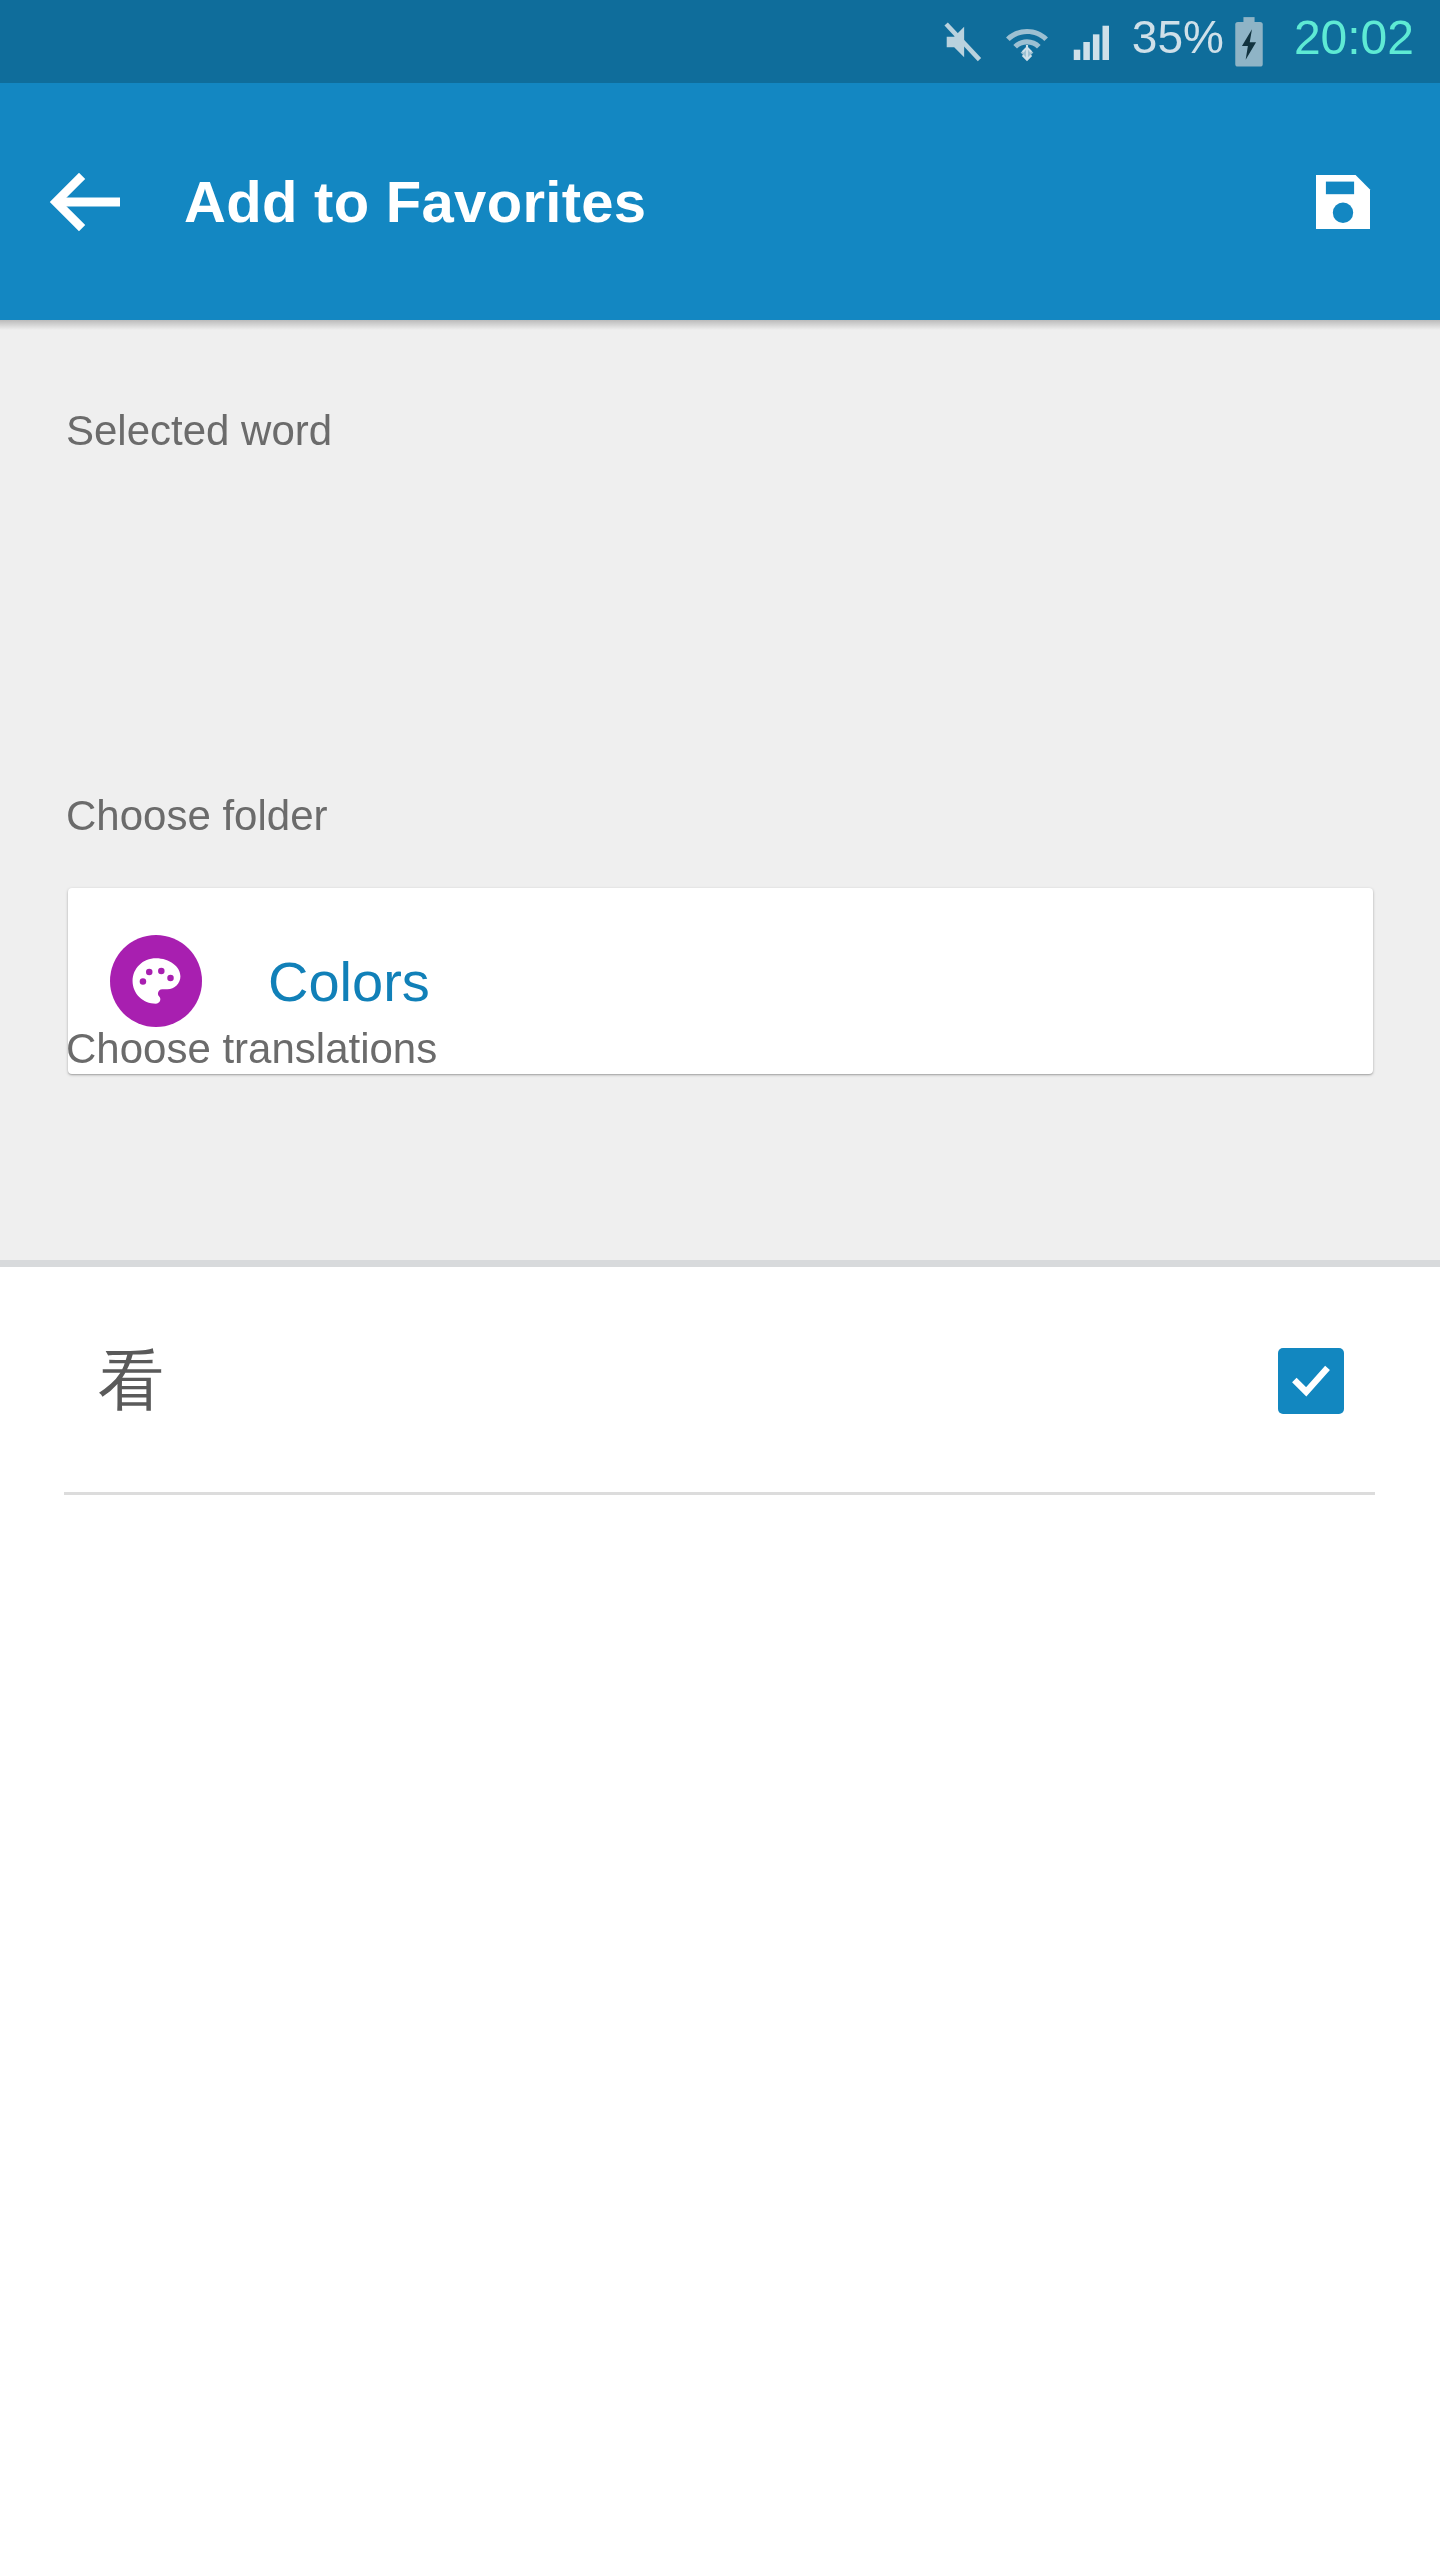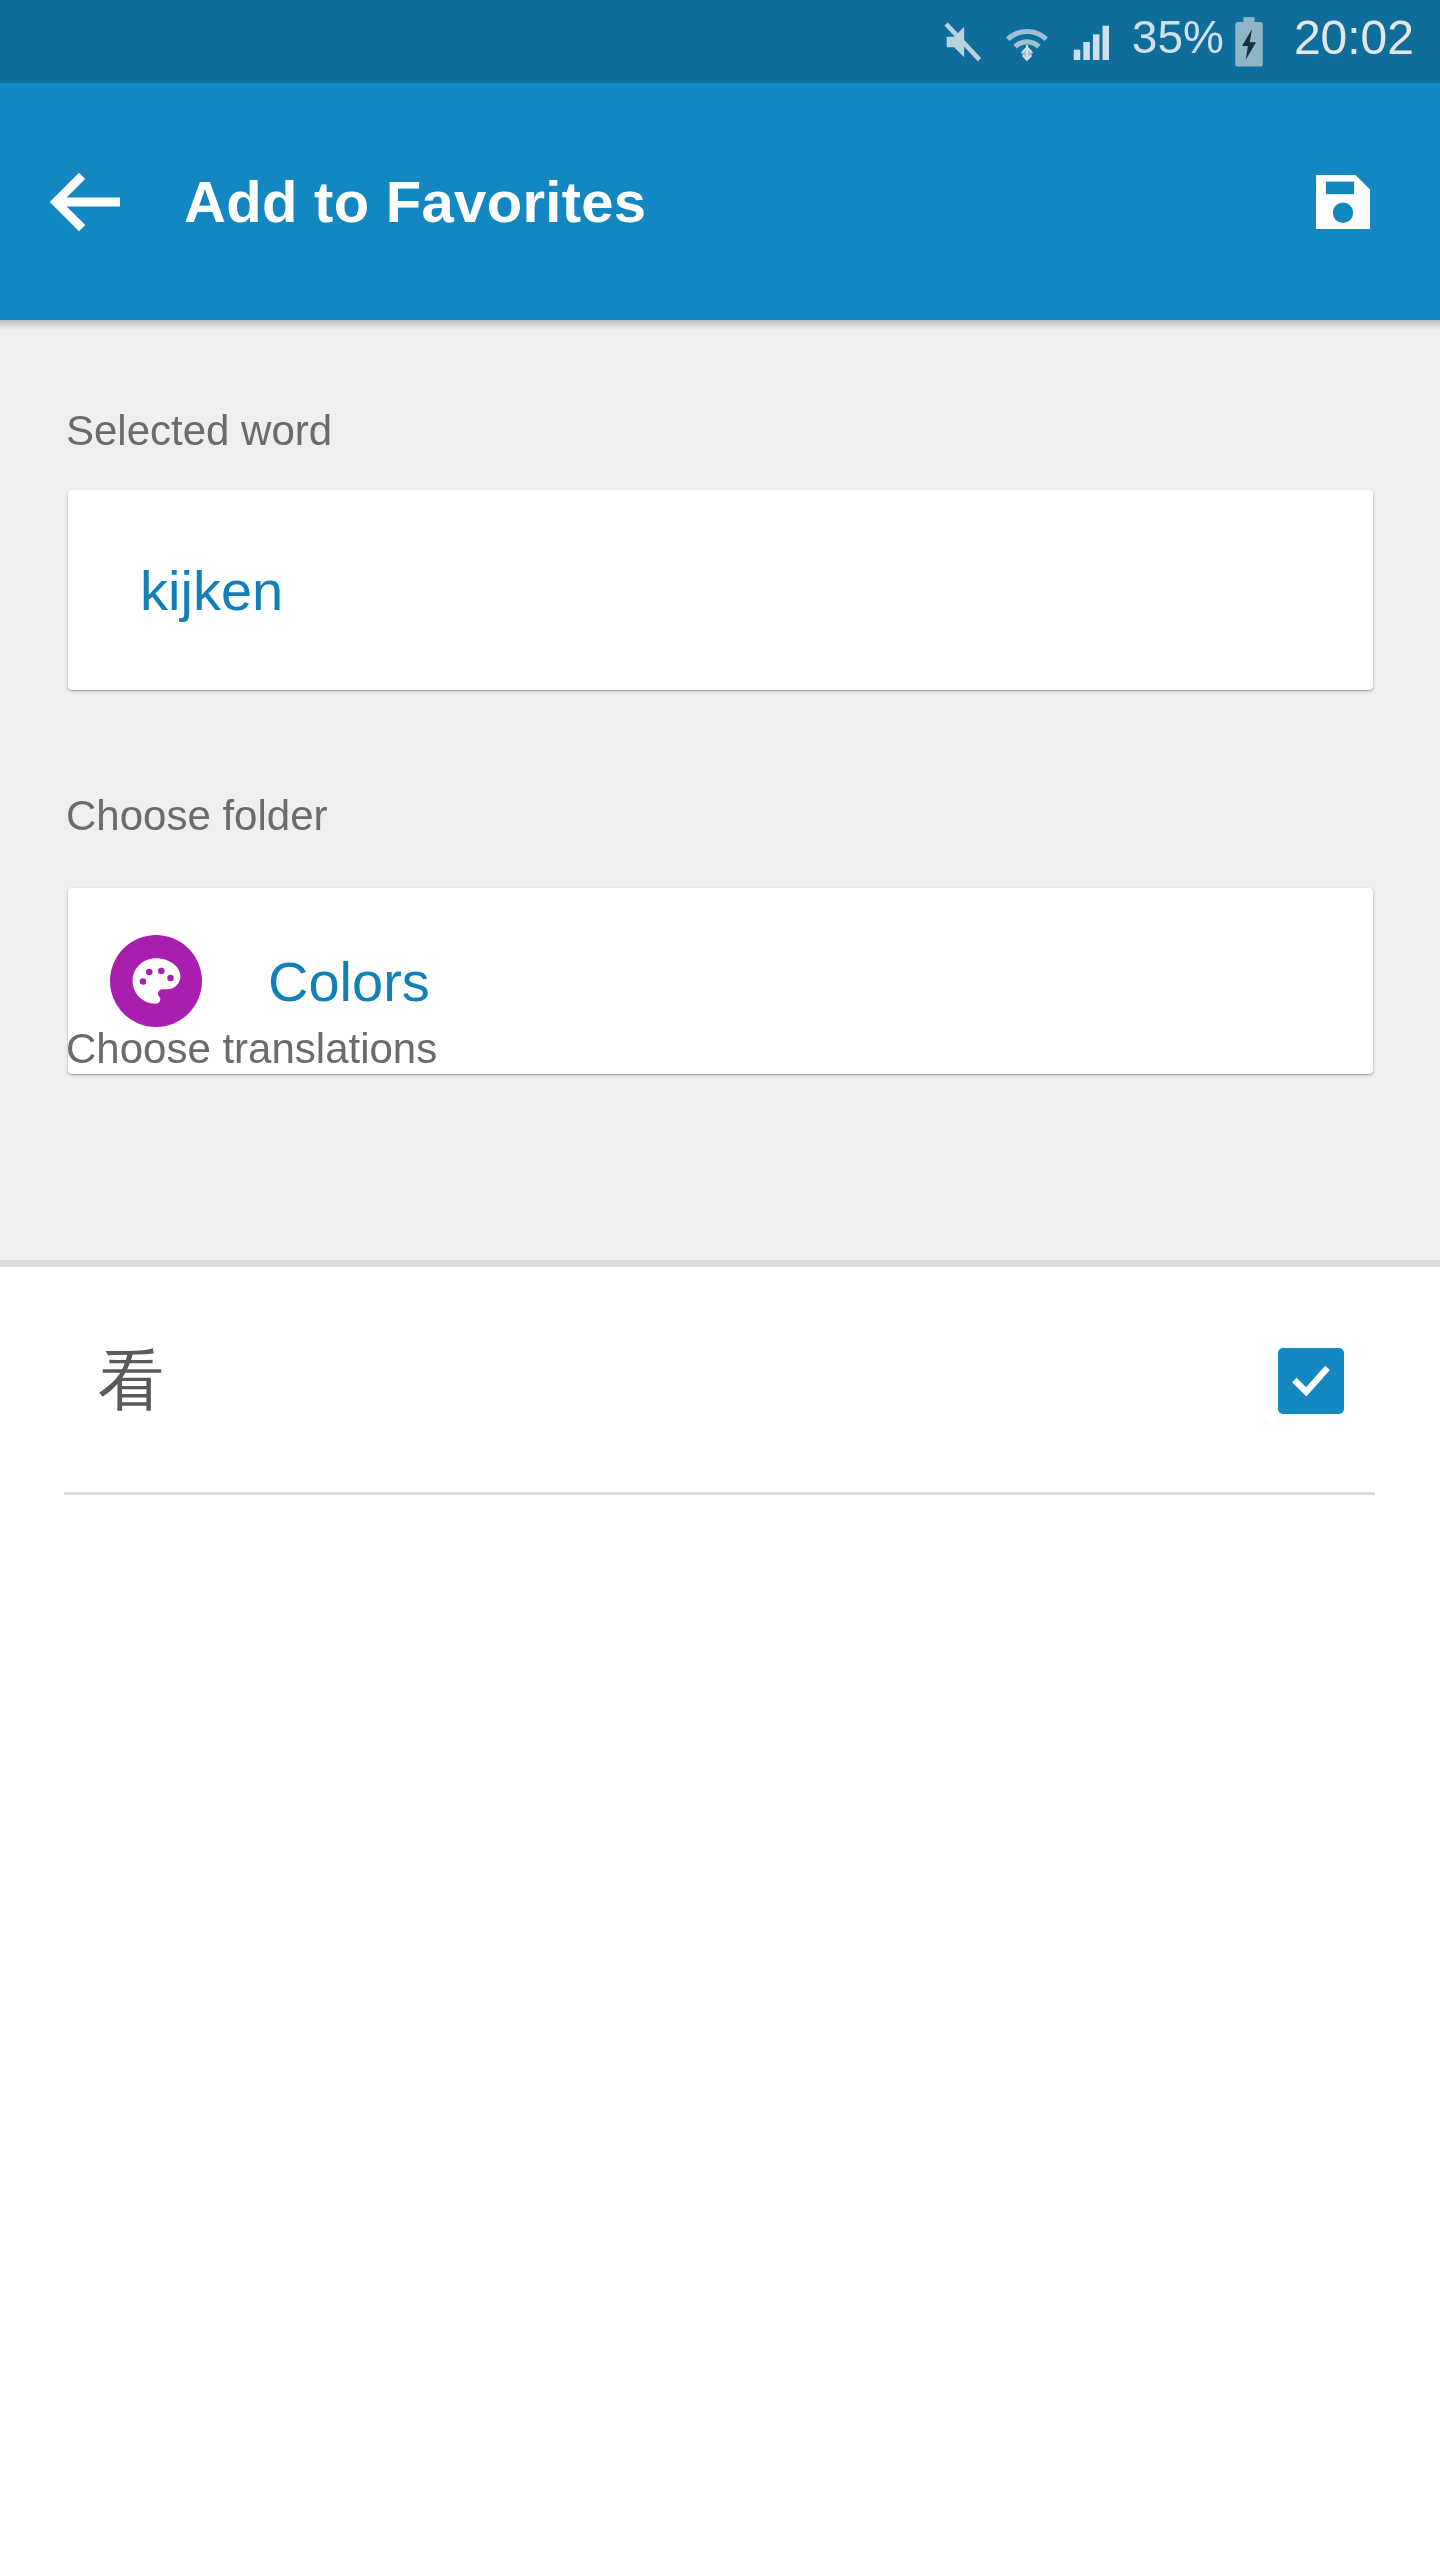--- a/index.html
+++ b/index.html
@@ -49,21 +49,21 @@
   .sb-batt   { width: 46px; margin-left: 2px;}
   .sb-pct {
     color: #cfe0e9;
     font-size: 46px;
     letter-spacing: 0px;
     line-height: 1;
     margin-left: 10px;
     font-weight: 400;
   }
   .sb-clock {
-    color: #e5e5e5;
+    color: #5eead4;
     font-size: 48px;
     line-height: 1;
     margin-left: 22px;
     font-weight: 400;
   }
 
   
   .toolbar {
     position: absolute;
     top: 83px; left: 0;
@@ -300,23 +300,20 @@
       </svg>
     </div>
   </div>
 
   <div class="toolbar-shadow"></div>
 
   <div class="form-section">
 
     <div class="field-label label-word">Selected word</div>
 
-    <div class="card card-word">
-      <span class="word-value">kijken</span>
-    </div>
 
     <div class="field-label label-folder">Choose folder</div>
 
     <div class="card card-folder">
       <span class="folder-icon">
         <svg width="58" height="58" viewBox="0 0 24 24">
           <path d="M12 2.6 C6.5 2.6 2.3 6.8 2.3 12 c0 5.2 4.2 9.4 9.7 9.4 c1 0 1.8-.8 1.8-1.8
                    c0-.5-.2-.9-.5-1.2 c-.3-.3-.5-.7-.5-1.2 c0-1 .8-1.8 1.8-1.8 h2.1
                    c3 0 5.4-2.4 5.4-5.4 C22.1 6.1 17.6 2.6 12 2.6 Z" fill="#ffffff"></path>
           <circle cx="6.6" cy="12.2" r="1.35" fill="#a81fb0"></circle>

